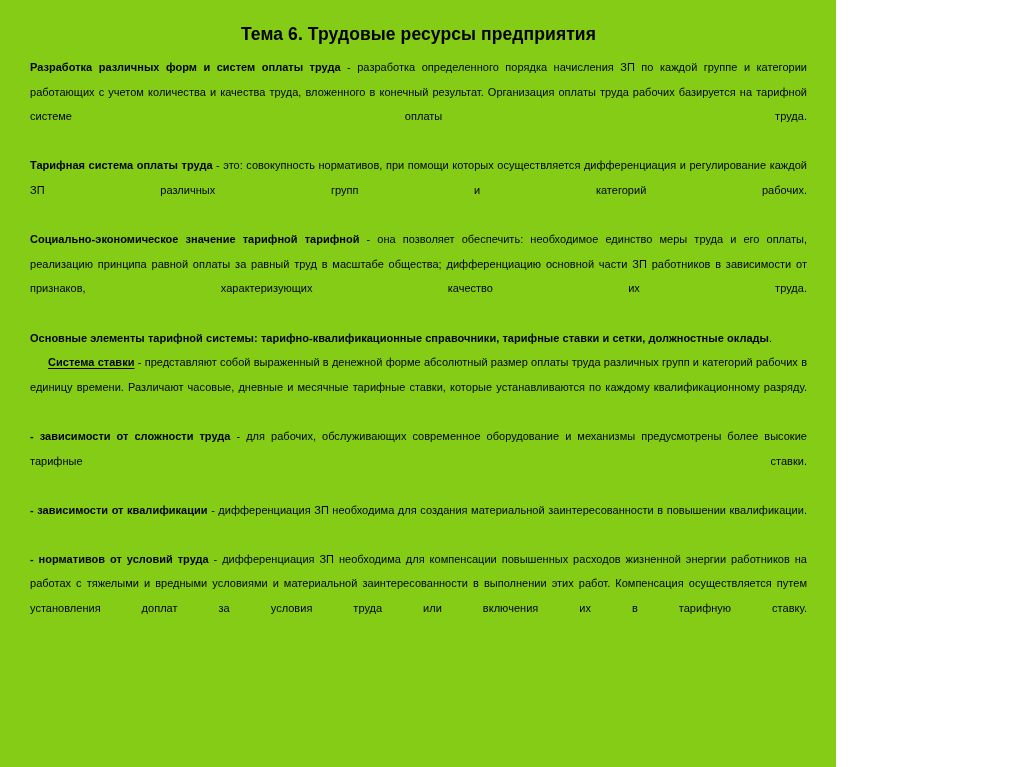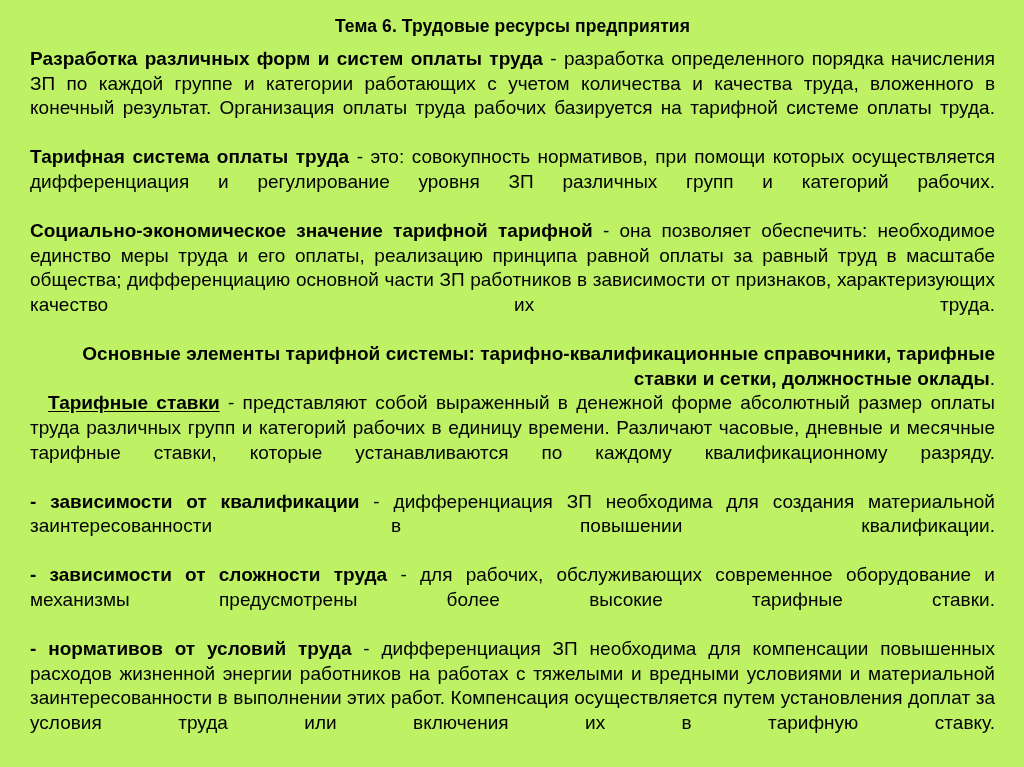--- a/index.html
+++ b/index.html
@@ -10,46 +10,46 @@
   body {
     width: 1024px;
     height: 767px;
     overflow: hidden;
     font-family: "Liberation Sans", sans-serif;
     color: #000000;
     -webkit-font-smoothing: none;
   }
   .page {
     position: relative;
-    width: 1024px;
+    width: 836px;
     height: 767px;
     box-sizing: border-box;
-    padding: 10px 29px 0 30px;
-    background: #bef264;
+    padding: 18px 29px 0 30px;
+    background: #84cc16;
   }
   .doc-title {
     text-align: center;
     font-weight: bold;
     font-size: 17.5px;
     line-height: 26px;
     margin: 3px 0 8px 0;
     letter-spacing: 0.1px;
   }
   p.para {
     margin: 0;
     padding: 0;
     text-align: justify;
     text-justify: inter-word;
-    font-size: 19px;
+    font-size: 11px;
     line-height: 24.6px;
     letter-spacing: 0.02px;
     word-spacing: 0.1px;
   }
   p.center {
-    text-align: right;
+    text-align: left;
   }
   .b { font-weight: bold; }
   .bu { font-weight: bold; text-decoration: underline; text-underline-offset: 2px; }
   .ind { display: inline-block; width: 18px; }
   
   p.para::after {
     content: "";
     display: inline-block;
     width: 100%;
   }
@@ -57,28 +57,28 @@
 </style>
 </head>
 <body>
 
 <div class="page">
 
   <h1 class="doc-title">Тема 6. Трудовые ресурсы предприятия</h1>
 
   <p class="para"><span class="b">Разработка различных форм и систем оплаты труда</span><span> - разработка определенного порядка начисления ЗП по каждой группе и категории работающих с учетом количества и качества труда, вложенного в конечный результат. Организация оплаты труда рабочих базируется на тарифной системе оплаты труда.</span></p>
 
-  <p class="para"><span class="b">Тарифная система оплаты труда</span><span> - это: совокупность нормативов, при помощи которых осуществляется дифференциация и регулирование уровня ЗП различных групп и категорий рабочих.</span></p>
+  <p class="para"><span class="b">Тарифная система оплаты труда</span><span> - это: совокупность нормативов, при помощи которых осуществляется дифференциация и регулирование каждой ЗП различных групп и категорий рабочих.</span></p>
 
   <p class="para"><span class="b">Социально-экономическое значение тарифной тарифной</span><span> - она позволяет обеспечить: необходимое единство меры труда и его оплаты, реализацию принципа равной оплаты за равный труд в масштабе общества; дифференциацию основной части ЗП работников в зависимости от признаков, характеризующих качество их труда.</span></p>
 
   <p class="para center"><span class="b">Основные элементы тарифной системы: тарифно-квалификационные справочники, тарифные ставки и сетки, должностные оклады</span><span>.</span></p>
 
-  <p class="para"><span class="ind"></span><span class="bu">Тарифные ставки</span><span> - представляют собой выраженный в денежной форме абсолютный размер оплаты труда различных групп и категорий рабочих в единицу времени. Различают часовые, дневные и месячные тарифные ставки, которые устанавливаются по каждому квалификационному разряду.</span></p>
+  <p class="para"><span class="ind"></span><span class="bu">Система ставки</span><span> - представляют собой выраженный в денежной форме абсолютный размер оплаты труда различных групп и категорий рабочих в единицу времени. Различают часовые, дневные и месячные тарифные ставки, которые устанавливаются по каждому квалификационному разряду.</span></p>
 
 
+  <p class="para"><span class="b">- зависимости от сложности труда</span><span> - для рабочих, обслуживающих современное оборудование и механизмы предусмотрены более высокие тарифные ставки.</span></p>
+
   <p class="para"><span class="b">- зависимости от квалификации</span><span> - дифференциация ЗП необходима для создания материальной заинтересованности в повышении квалификации.</span></p>
-
-  <p class="para"><span class="b">- зависимости от сложности труда</span><span> - для рабочих, обслуживающих современное оборудование и механизмы предусмотрены более высокие тарифные ставки.</span></p>
 
   <p class="para"><span class="b">- нормативов от условий труда</span><span> - дифференциация ЗП необходима для компенсации повышенных расходов жизненной энергии работников на работах с тяжелыми и вредными условиями и материальной заинтересованности в выполнении этих работ. Компенсация осуществляется путем установления доплат за условия труда или включения их в тарифную ставку.</span></p>
 
 </div>
 
 </body></html>

